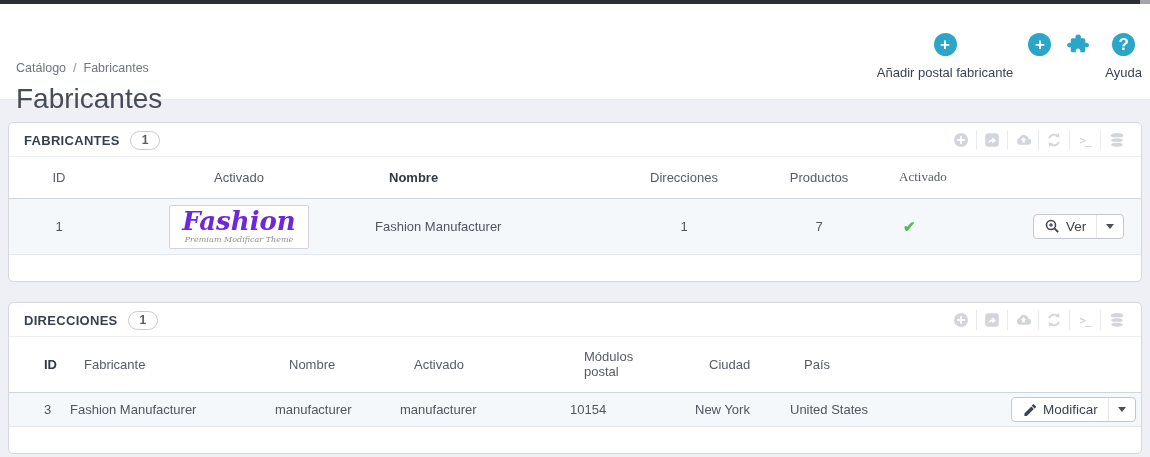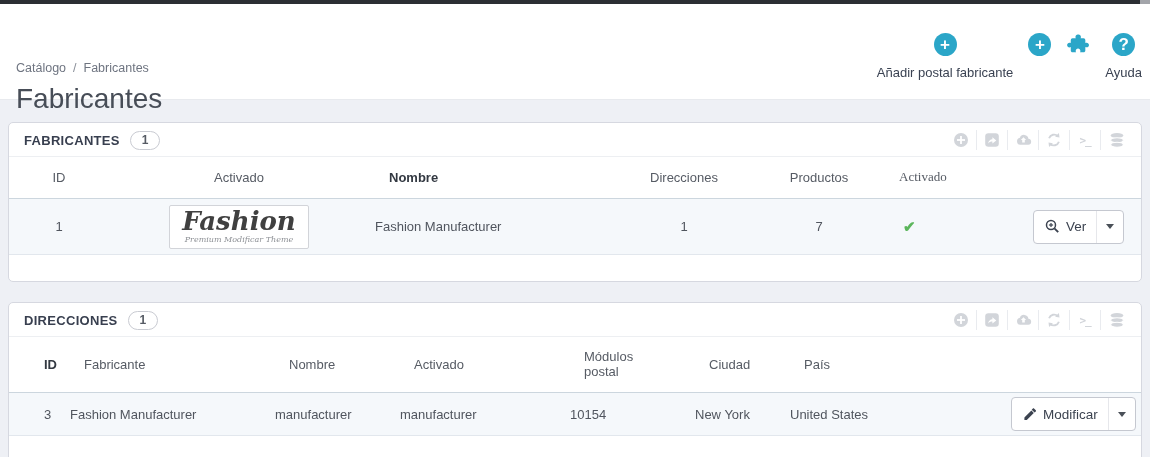--- a/index.html
+++ b/index.html
@@ -84,29 +84,29 @@
   th.c, td.c { text-align:center; }
   th.np, td.np { padding-left:0;font-family:Liberation Serif, serif; }
   td.actions-cell-1 { text-align:right; padding-right:28px; }
   td.actions-cell-2 { text-align:center; padding-right:18px; }
 
   
   .logo-box {
     display:inline-block; background:#fff; border:1px solid #d2d4d9; border-radius:2px;
     padding:2px 12px 4px; text-align:center; line-height:1;
   }
-  .logo-main { font-family:"DejaVu Serif", serif; font-style:italic; font-weight:700; font-size:26px; color:#404040; }
+  .logo-main { font-family:"DejaVu Serif", serif; font-style:italic; font-weight:700; font-size:26px; color:#6d28d9; }
   .logo-sub  { font-family:"DejaVu Serif", serif; font-style:italic; font-size:8px; color:#8d9095; margin-top:2px; }
 
   .check { color:#5cb65c; font-size:15px; font-weight:700; padding-left:4px; }
 
   
   .btn {
     display:inline-flex; align-items:stretch; background:#fff;
-    border:1px solid #c5c8d0; border-radius:4px; height:34px;
+    border:1px solid #c5c8d0; border-radius:4px; height:25px;
     color:#3c4350; cursor:pointer; vertical-align:middle;
   }
   .btn-main { display:flex; align-items:center; gap:6px; padding:0 10px 0 11px; }
   .btn-label { font-size:13.5px; }
   .btn-caret-zone { display:flex; align-items:center; padding:0 9px; border-left:1px solid #e6e7eb; }
   .caret { width:0; height:0; border-left:4.5px solid transparent; border-right:4.5px solid transparent; border-top:5px solid #4a5058; }
 </style>
 </head>
 <body>
 

